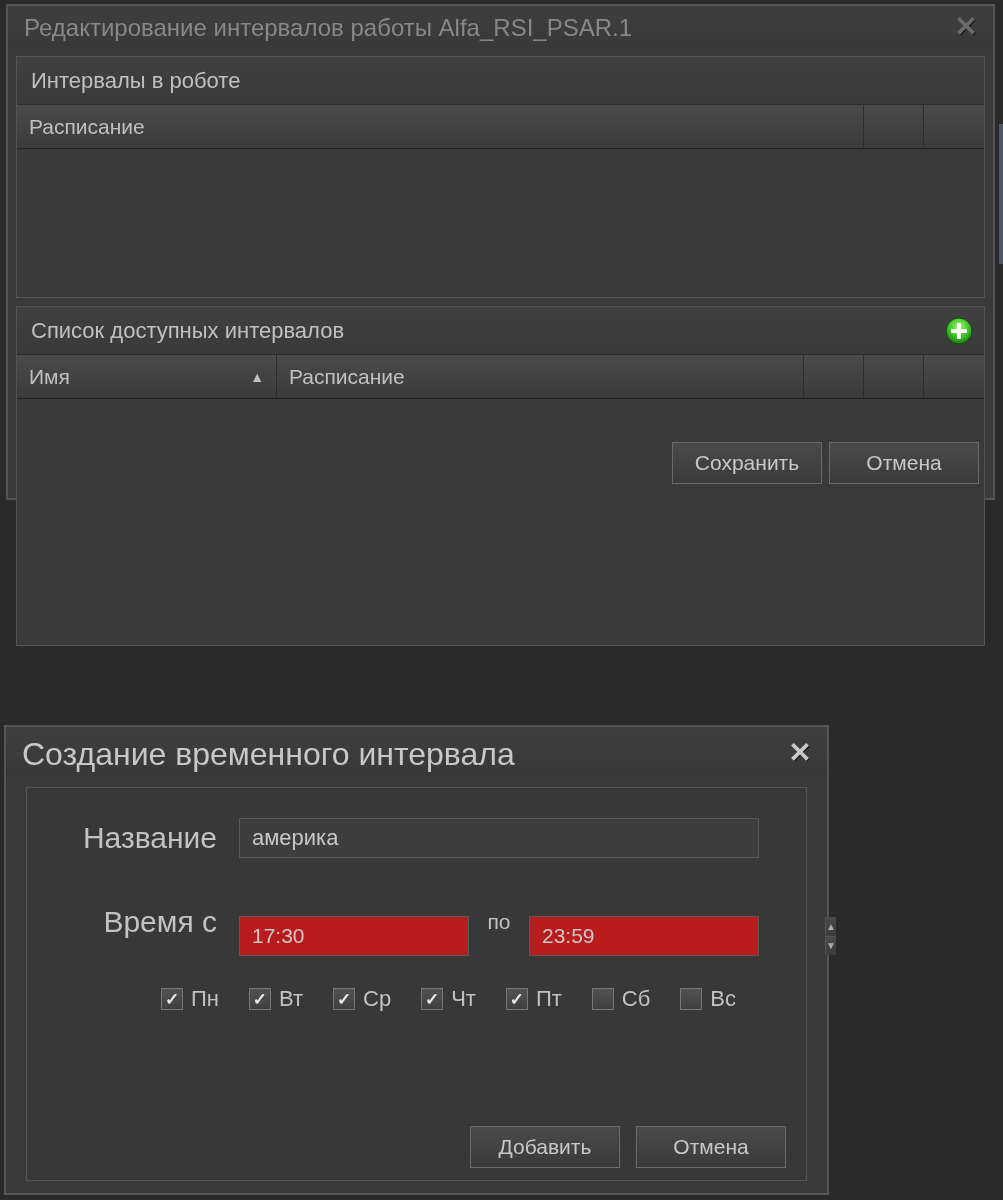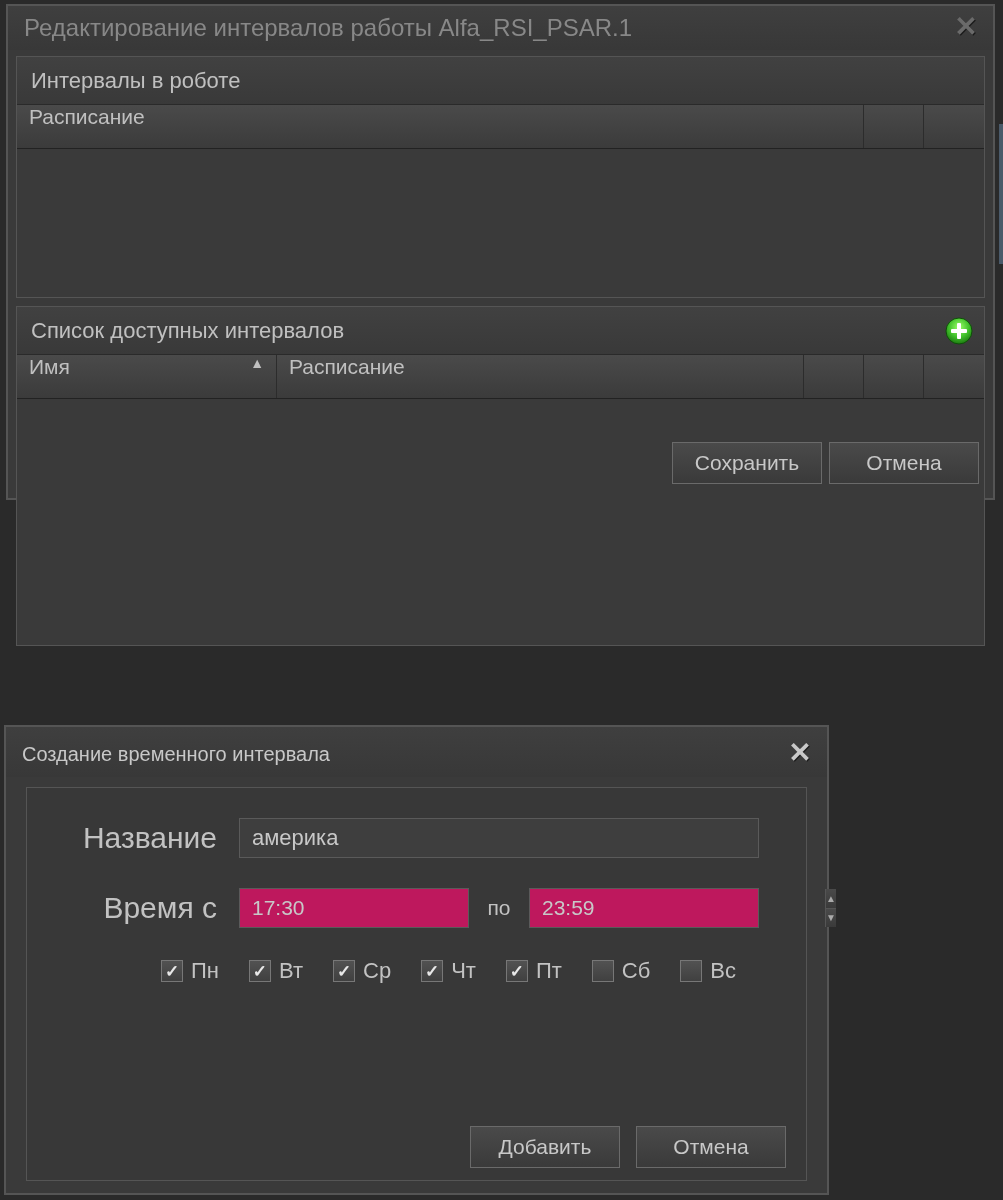--- a/index.html
+++ b/index.html
@@ -44,21 +44,21 @@
     width: 30px;
     height: 30px;
     color: #6a6a6a;
     font-size: 28px;
     font-weight: bold;
     line-height: 28px;
     text-align: center;
     cursor: pointer;
     text-shadow: 1px 1px 0 #1a1a1a;
   }
-  .dialog2 .titlebar .title { color: #c8c8c8; font-size: 20px; }
+  .dialog2 .titlebar .title { color: #c8c8c8; font-size: 32px; }
   .dialog2 .close-btn { color: #c8c8c8; }
   .dialog2 .titlebar { height: 50px; padding-top:4px; }
   .body1 {
     position: absolute;
     left: 8px; right: 8px; top: 50px; bottom: 10px;
   }
   .panel {
     border: 1px solid #555;
     background: #383838;
     position: absolute;
@@ -88,20 +88,21 @@
   .add-icon svg { display:block; }
   .grid-header {
     height: 44px;
     display: flex;
     background: linear-gradient(#4a4a4a,#3b3b3b);
     border-bottom: 1px solid #222;
   }
   .grid-header .col {
     border-right: 1px solid #2c2c2c;
     display: flex;
+    align-items: center;
     padding: 0 12px;
     font-size: 21px;
     color: #c0c0c0;
     position: relative;
   }
   .grid-header .col .sort {
     margin-left: auto;
     font-size: 14px;
     color: #c0c0c0;
   }
@@ -167,21 +168,22 @@
     font-size: 22px;
     padding: 0 12px;
     outline: none;
   }
   .time-row { display:flex; align-items:center; }
   .spinner {
     display: flex;
     width: 230px;
     height: 40px;
     border: 1px solid #5a5a5a;
-    background: #be185d;
+    background: #b91c1c;
+    margin-top: 28px;
   }
   .spinner input {
     flex:1;
     background: transparent;
     border: none;
     color: #c8c8c8;
     font-size: 21px;
     padding: 0 12px;
     outline: none;
   }

